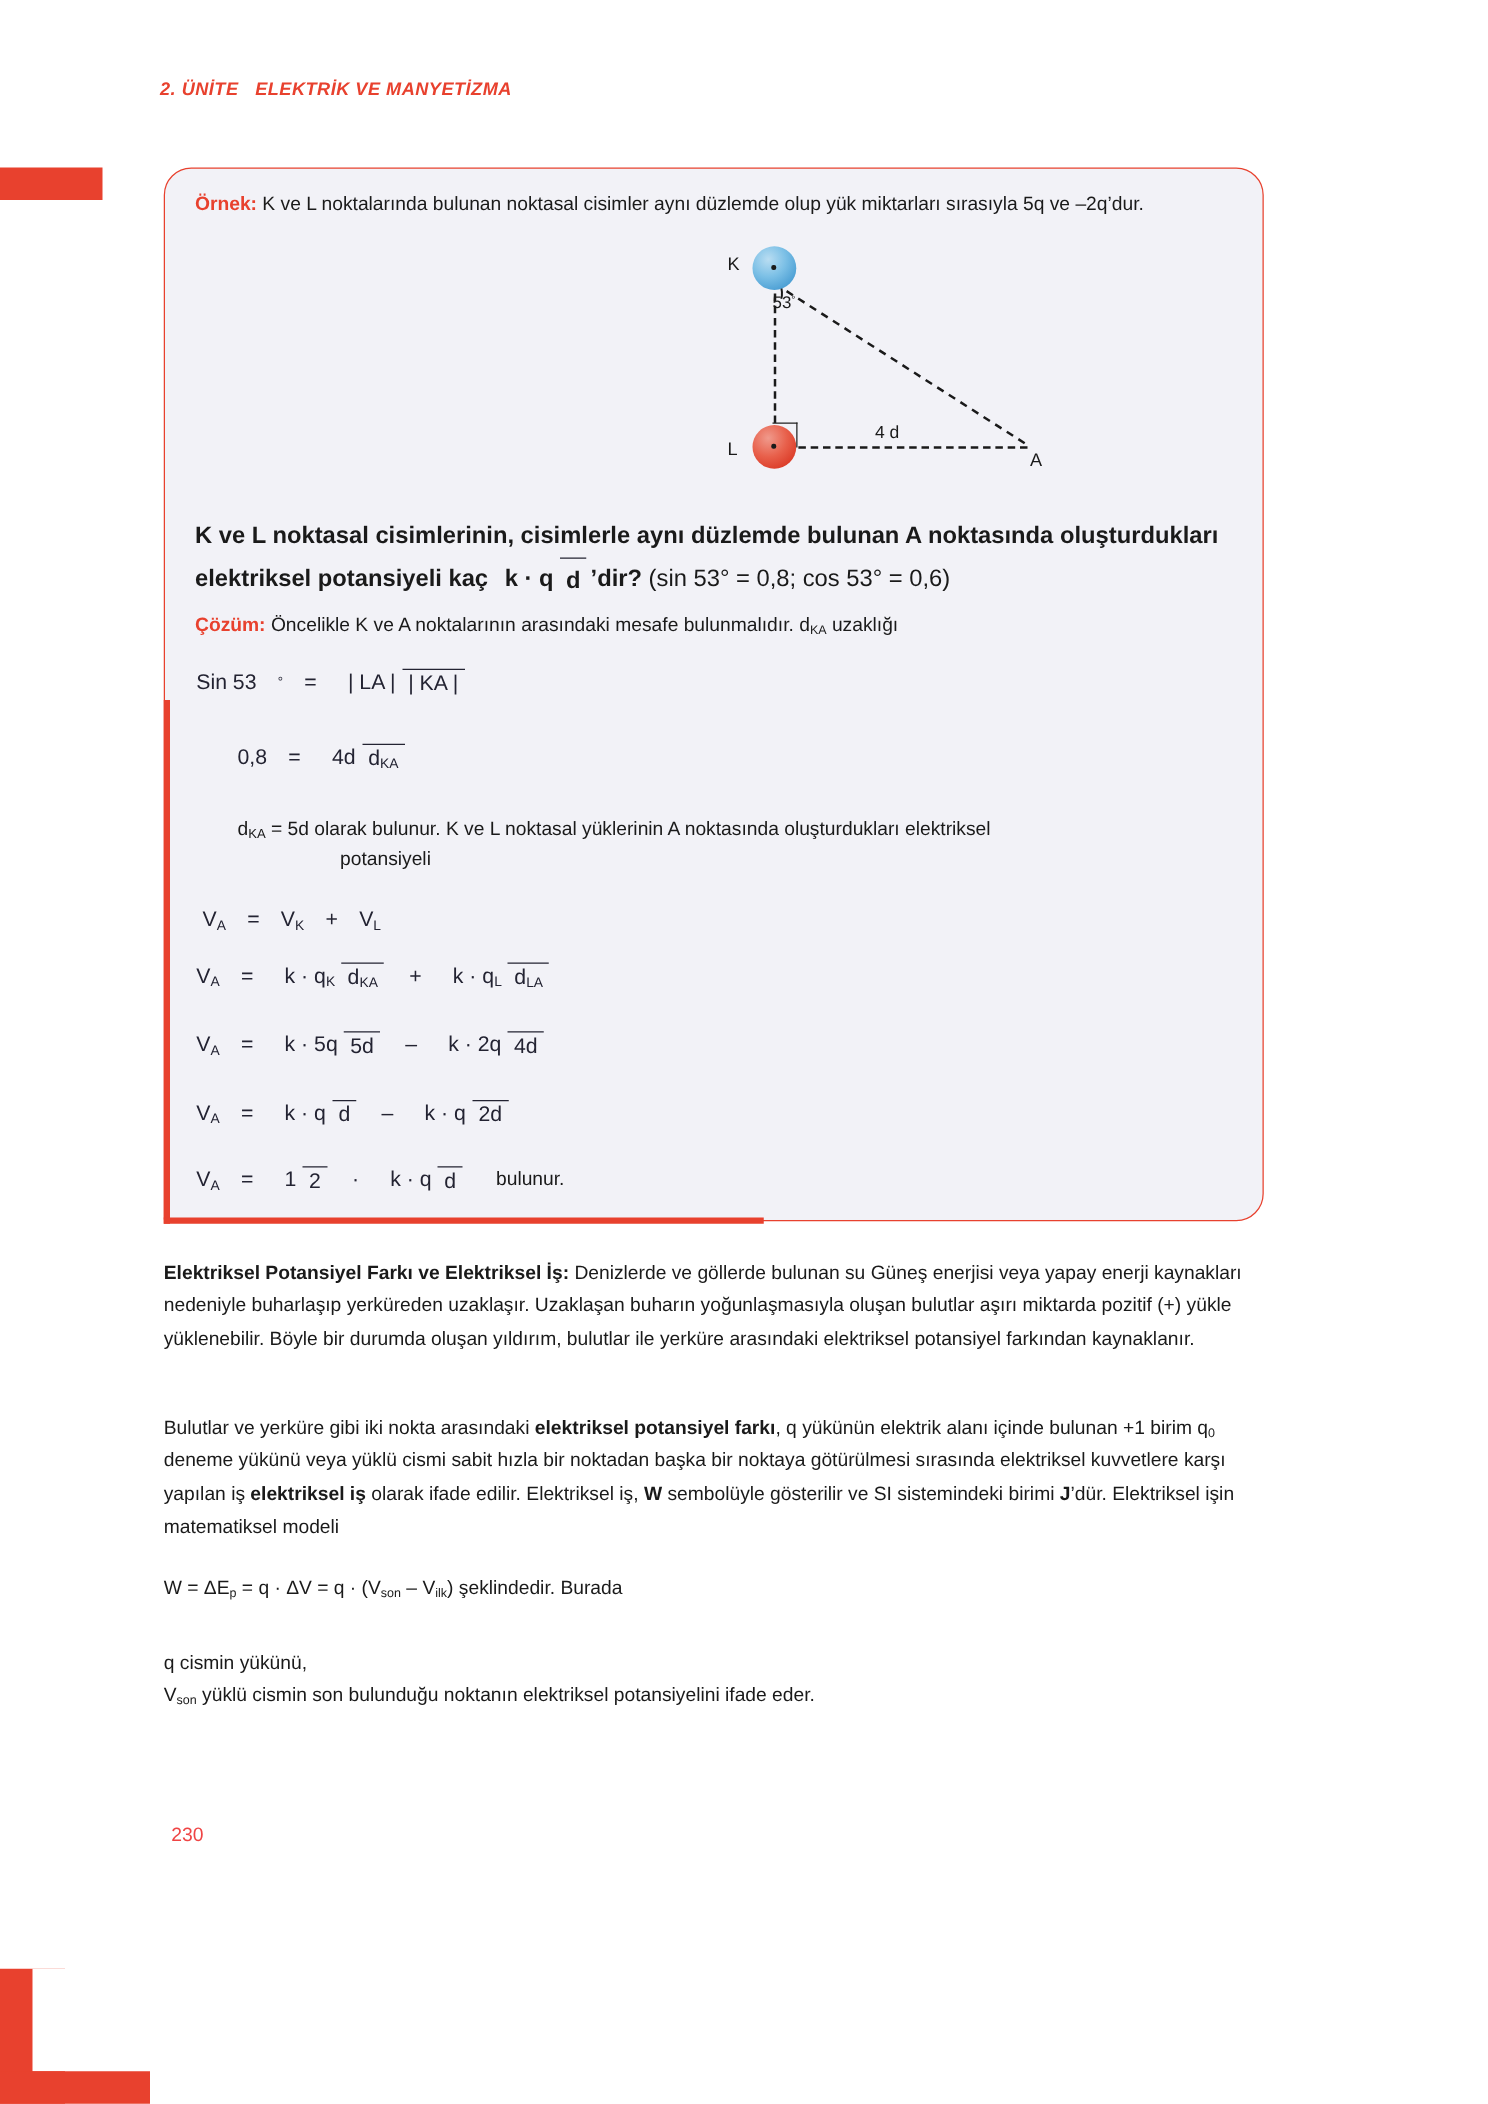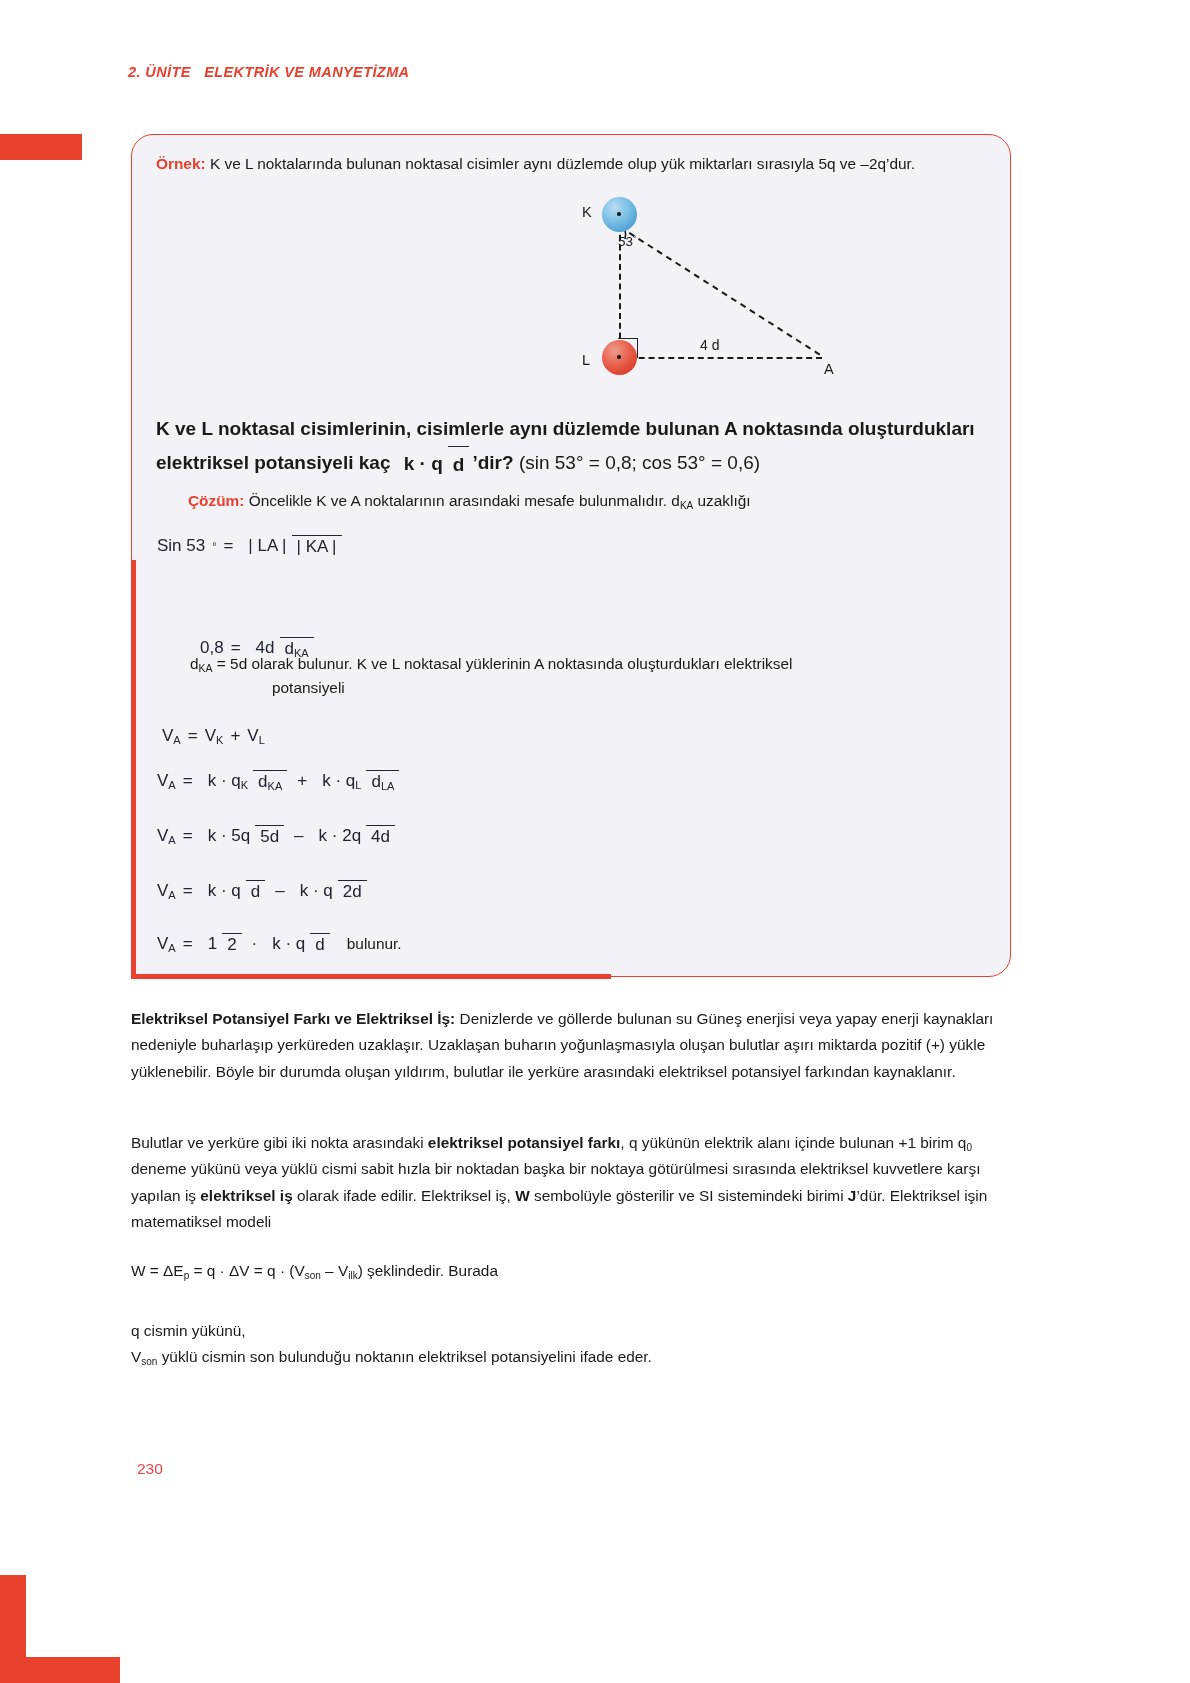--- a/index.html
+++ b/index.html
@@ -116,38 +116,38 @@
   
   .question {
     position:absolute; left:24px; top:277px;
     width:840px; font-size:19px; font-weight:bold; line-height:1.8;
   }
   .question .light { font-weight:normal; }
 
   
   .solution-line {
     position:absolute; left:24px; top:354px;
-    width:830px; font-size:15.4px; line-height:1.5;margin-left:32px;
+    width:830px; font-size:15.4px; line-height:1.5;
   }
   .solution-line b { color:#e8412e; }
 
   
   .math { position:absolute; font-size:17px; color:#232332; }
-  .mrow { display:flex; align-items:center; gap:7px; white-space:nowrap; }
+  .mrow { display:flex; align-items:center; gap:17px; white-space:nowrap; }
   .frac {
     display:inline-flex; align-items:center;
     vertical-align:middle; margin:0 3px;
   }
   .frac > .num { padding:0 5px 1px; }
   .frac > .den { padding:1px 5px 0; border-top:1.5px solid #232332; }
   sub { font-size:.65em; vertical-align:-.25em; }
   sup { font-size:.62em; vertical-align:.5em; }
 
   .m-sin  { left:25px;  top:400px; }
-  .m-08   { left:68px;  top:460px;margin-top:42px; }
+  .m-08   { left:58px;  top:460px; }
   .m-dka  { left:58px;  top:517px; width:790px; font-size:15.4px; line-height:1.5;
             font-family:"Liberation Sans", sans-serif; color:#1a1a1a; }
   .m-dka sub { font-size:.68em; }
   .m-dka .ind { display:block; padding-left:82px; }
   .m-va0  { left:30px;  top:591px; }
   .m-va1  { left:25px;  top:635px; }
   .m-va2  { left:25px;  top:690px; }
   .m-va3  { left:25px;  top:745px; }
   .m-va4  { left:25px;  top:798px; }
   .m-va4 .tail { font-size:15.4px; color:#1a1a1a; margin-left:7px; }

